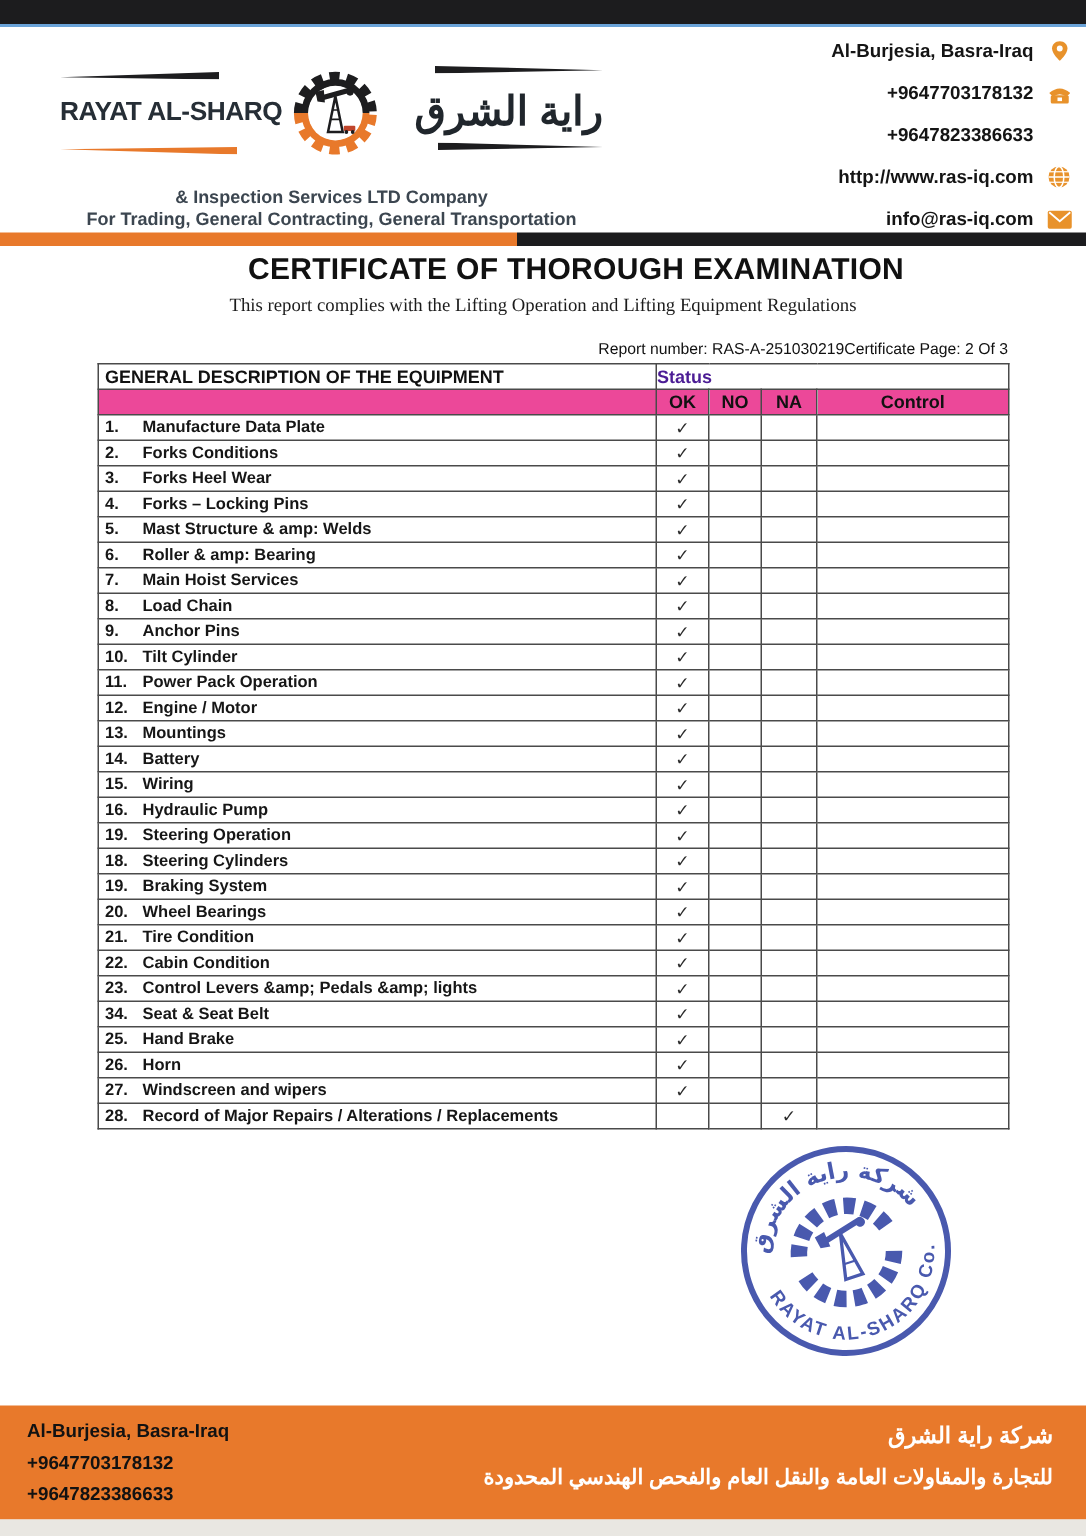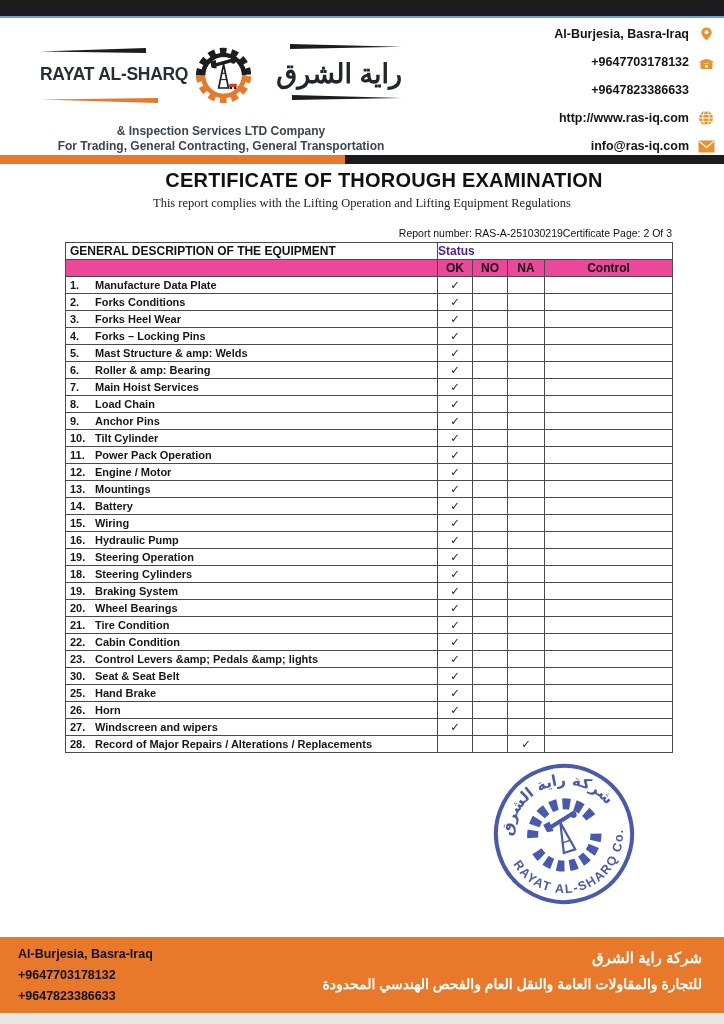--- a/index.html
+++ b/index.html
@@ -359,21 +359,21 @@
 
     <tr>
       <td class="cell-desc"><span class="num">23.</span><span>Control Levers &amp;amp; Pedals &amp;amp; lights</span></td>
       <td class="cell-check">✓</td>
       <td class="cell-check"></td>
       <td class="cell-check"></td>
       <td class="cell-check"></td>
     </tr>
 
     <tr>
-      <td class="cell-desc"><span class="num">30.</span><span>Seat &amp; Seat Belt</span></td>
+      <td class="cell-desc"><span class="num">34.</span><span>Seat &amp; Seat Belt</span></td>
       <td class="cell-check">✓</td>
       <td class="cell-check"></td>
       <td class="cell-check"></td>
       <td class="cell-check"></td>
     </tr>
 
     <tr>
       <td class="cell-desc"><span class="num">25.</span><span>Hand Brake</span></td>
       <td class="cell-check">✓</td>
       <td class="cell-check"></td>

